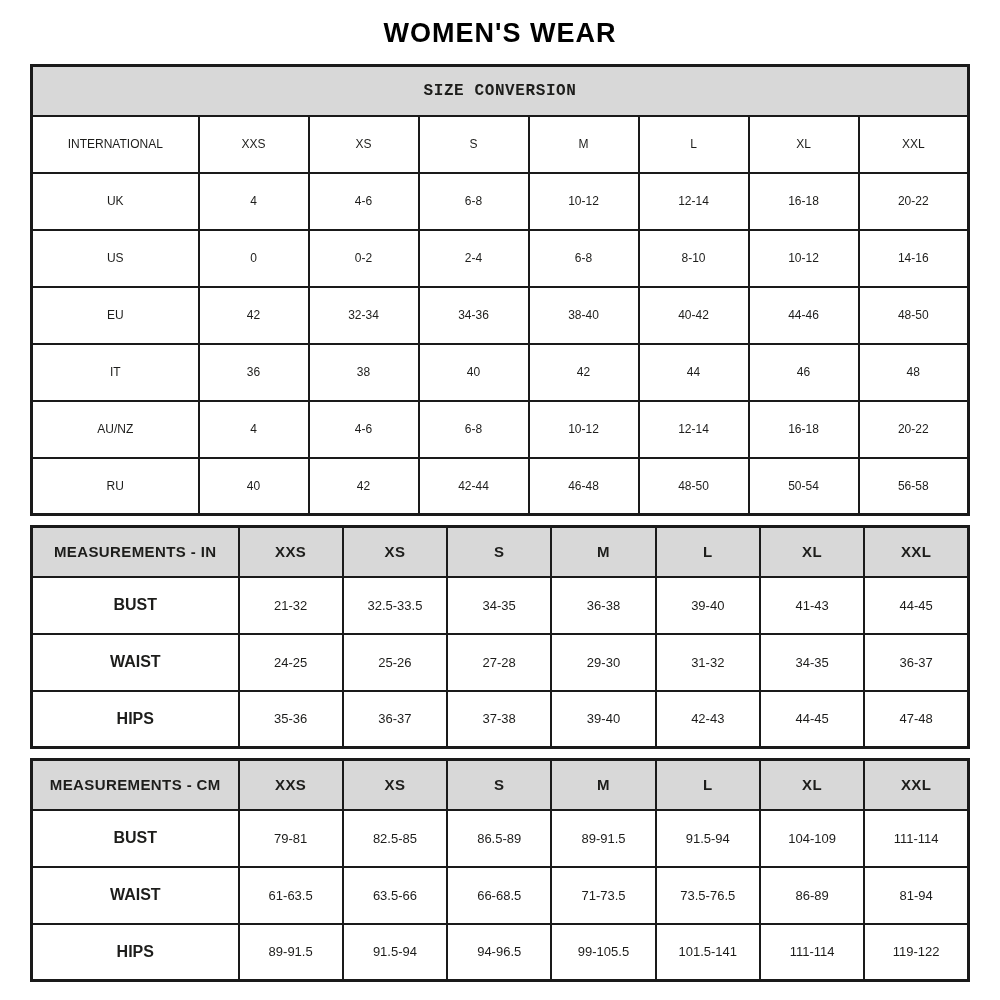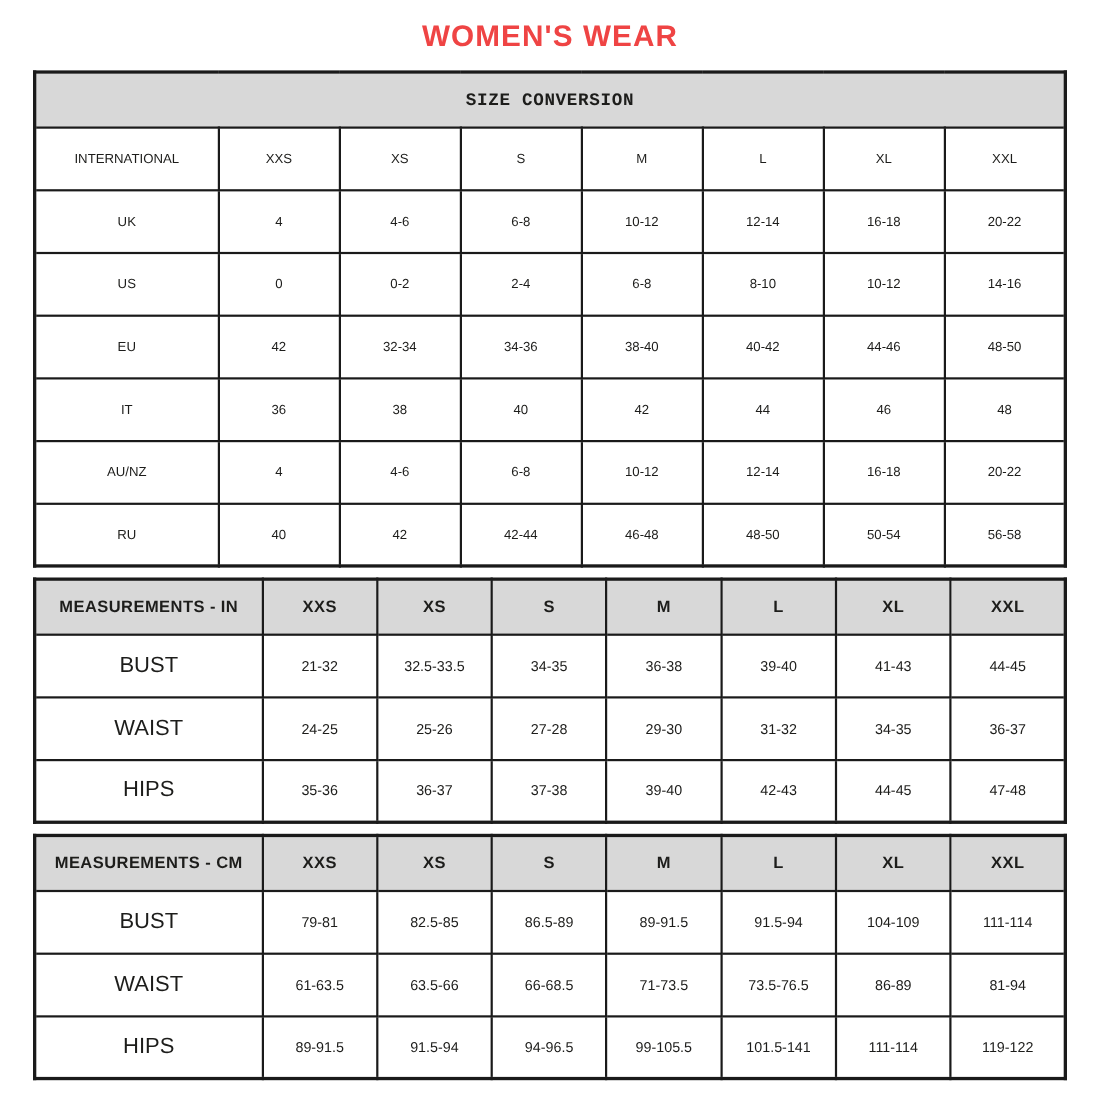--- a/index.html
+++ b/index.html
@@ -16,21 +16,21 @@
     width: 1000px;
     height: 1000px;
     padding: 12px 30px 0 30px;
   }
   h1.page-title {
     margin: 6px 0 15px 0;
     text-align: center;
     font-size: 27px;
     font-weight: bold;
     letter-spacing: 1px;
-    color: #ef4444;
+    color: #000000;
   }
   table {
     border-collapse: collapse;
     table-layout: fixed;
     width: 940px;
     border: 3px solid #1a1a1a;
     margin: 0 0 9px 0;
   }
   td, th {
     border: 2px solid #1a1a1a;
@@ -52,21 +52,21 @@
   .t1 td { font-size: 12px; font-weight: normal; }
   
   .t2 tr { height: 57px; margin-top: 16px; }
   .t2 tr.head-row { height: 50px; }
   .t2 th {
     background: #d8d8d8;
     font-size: 15px;
     font-weight: bold;
     letter-spacing: 0.4px;
   }
-  .t2 td.lbl { font-size: 20px; font-weight: normal; }
+  .t2 td.lbl { font-size: 16px; font-weight: bold; }
   .t2 td.val { font-size: 13px; font-weight: normal; }
 </style>
 </head>
 <body>
 
 <div class="page">
 
   <h1 class="page-title">WOMEN'S WEAR</h1>
 
   <table class="t1">

